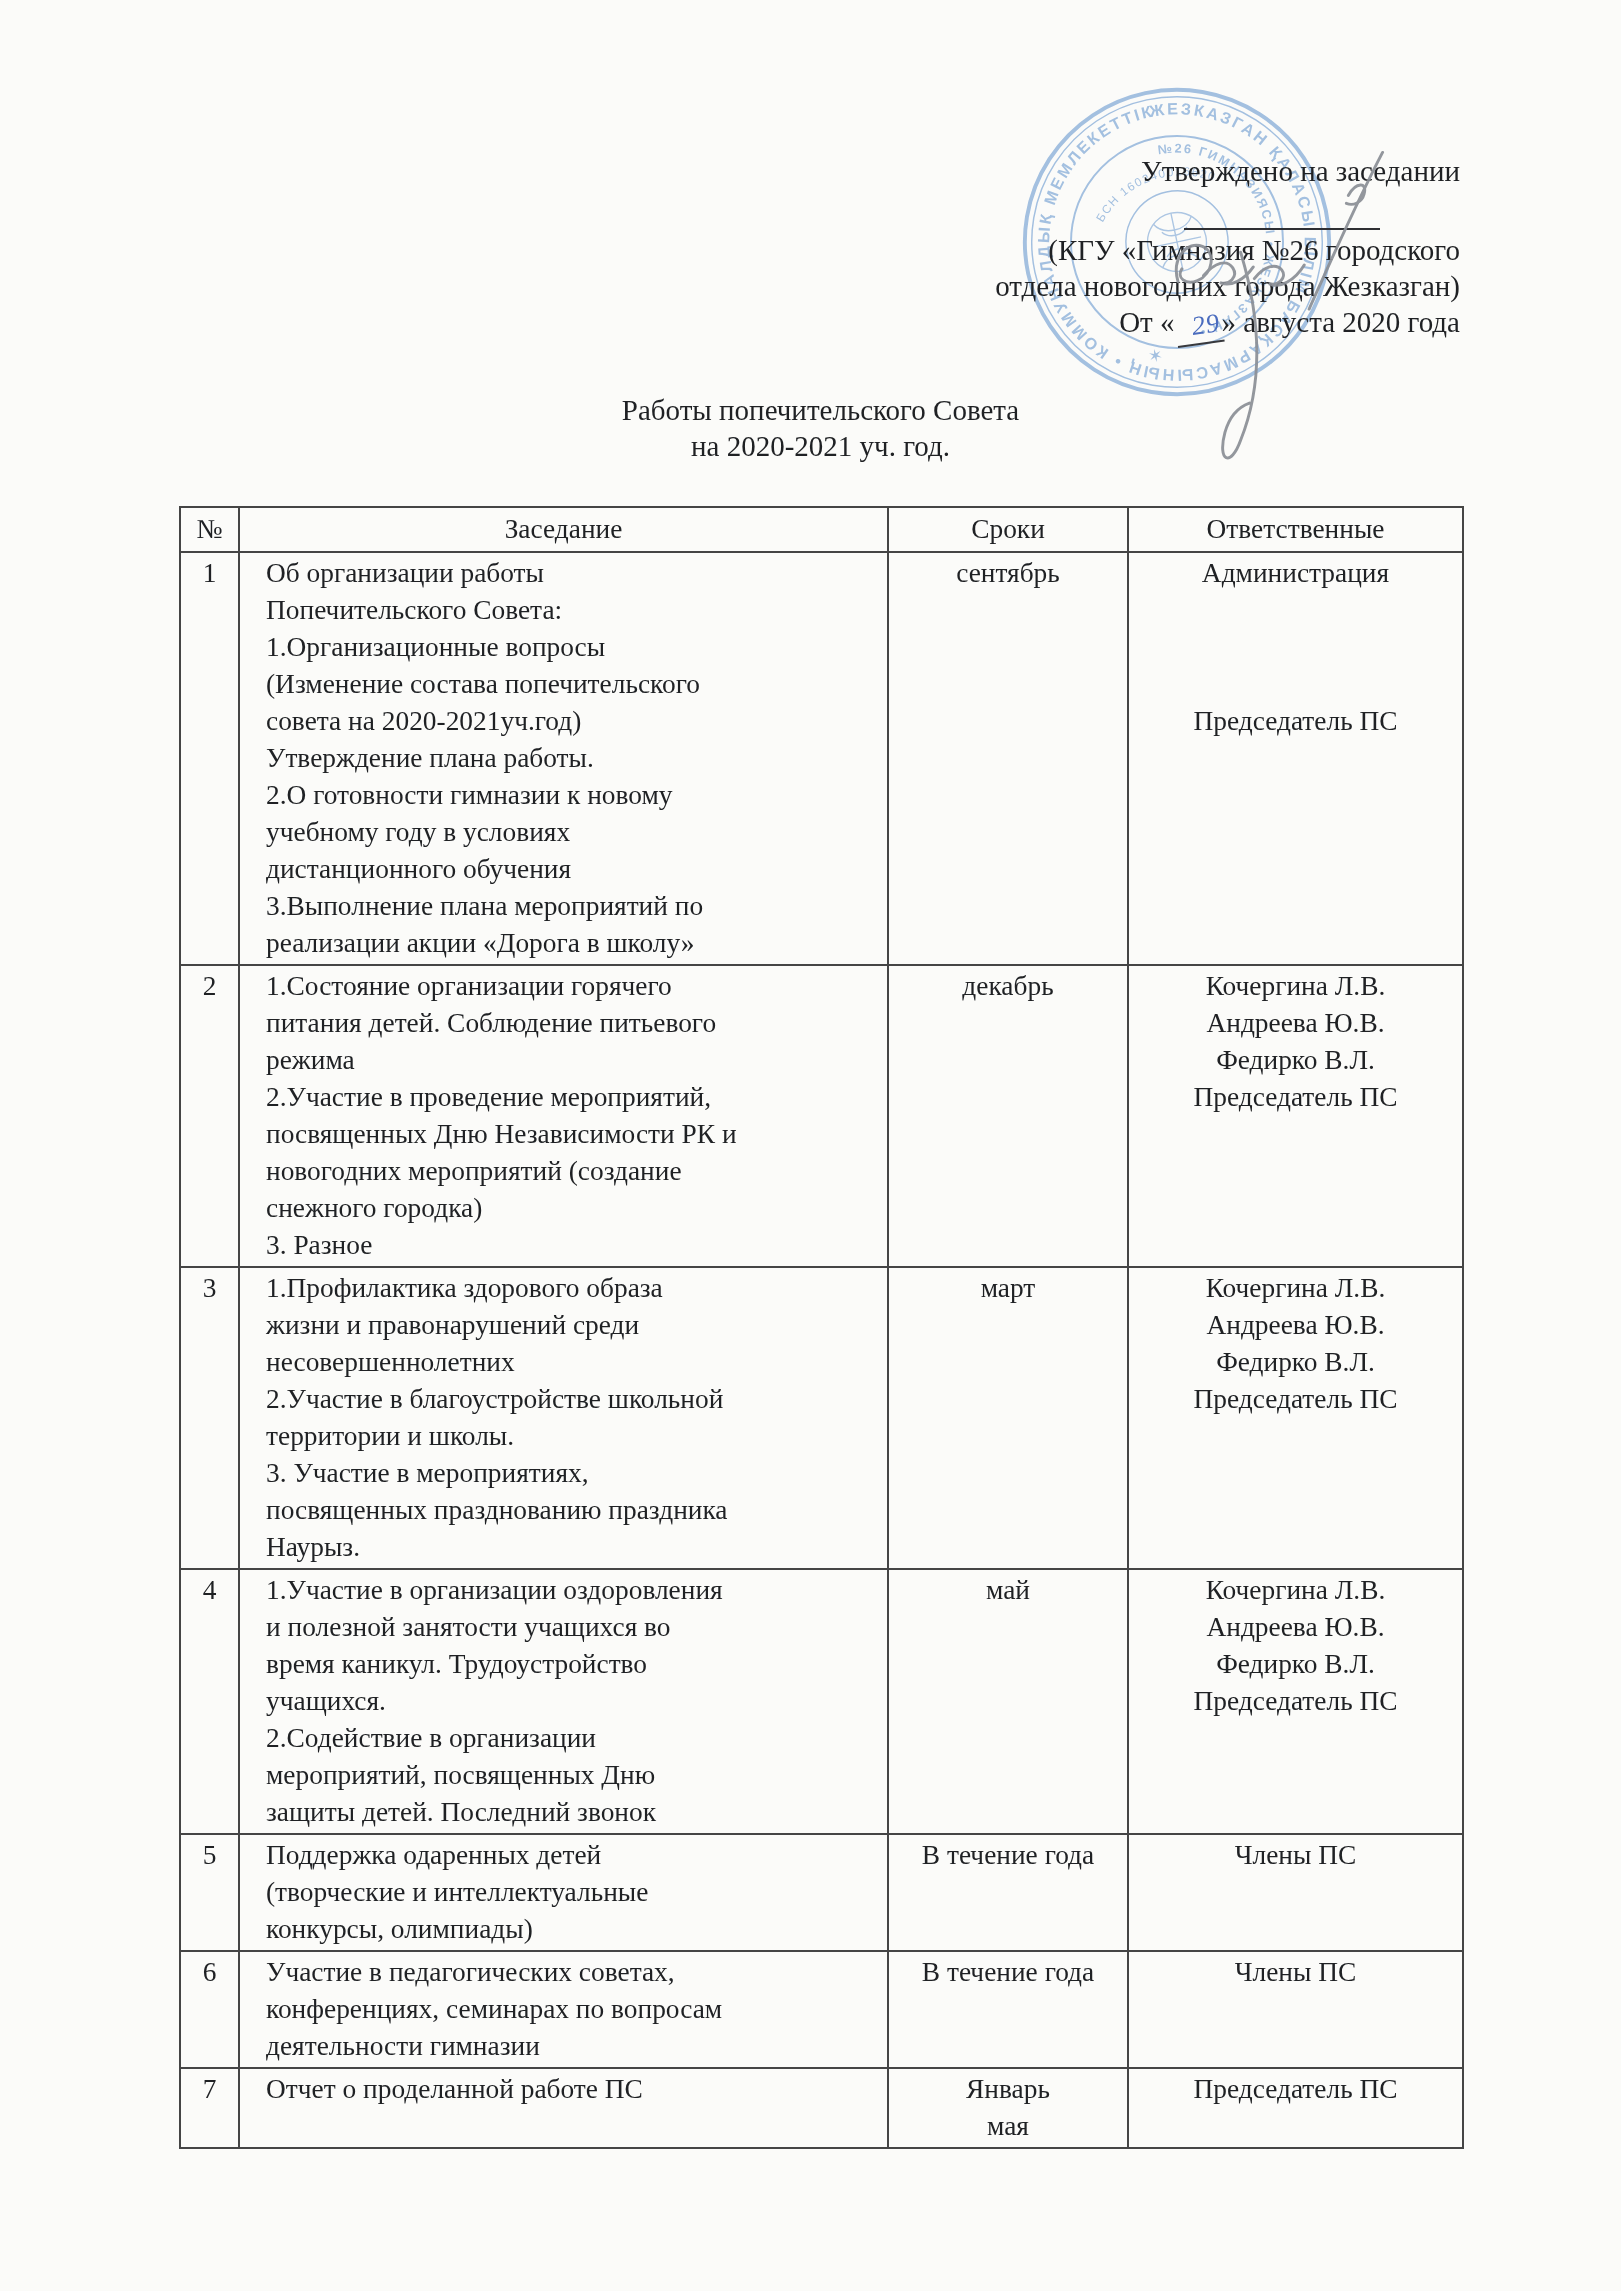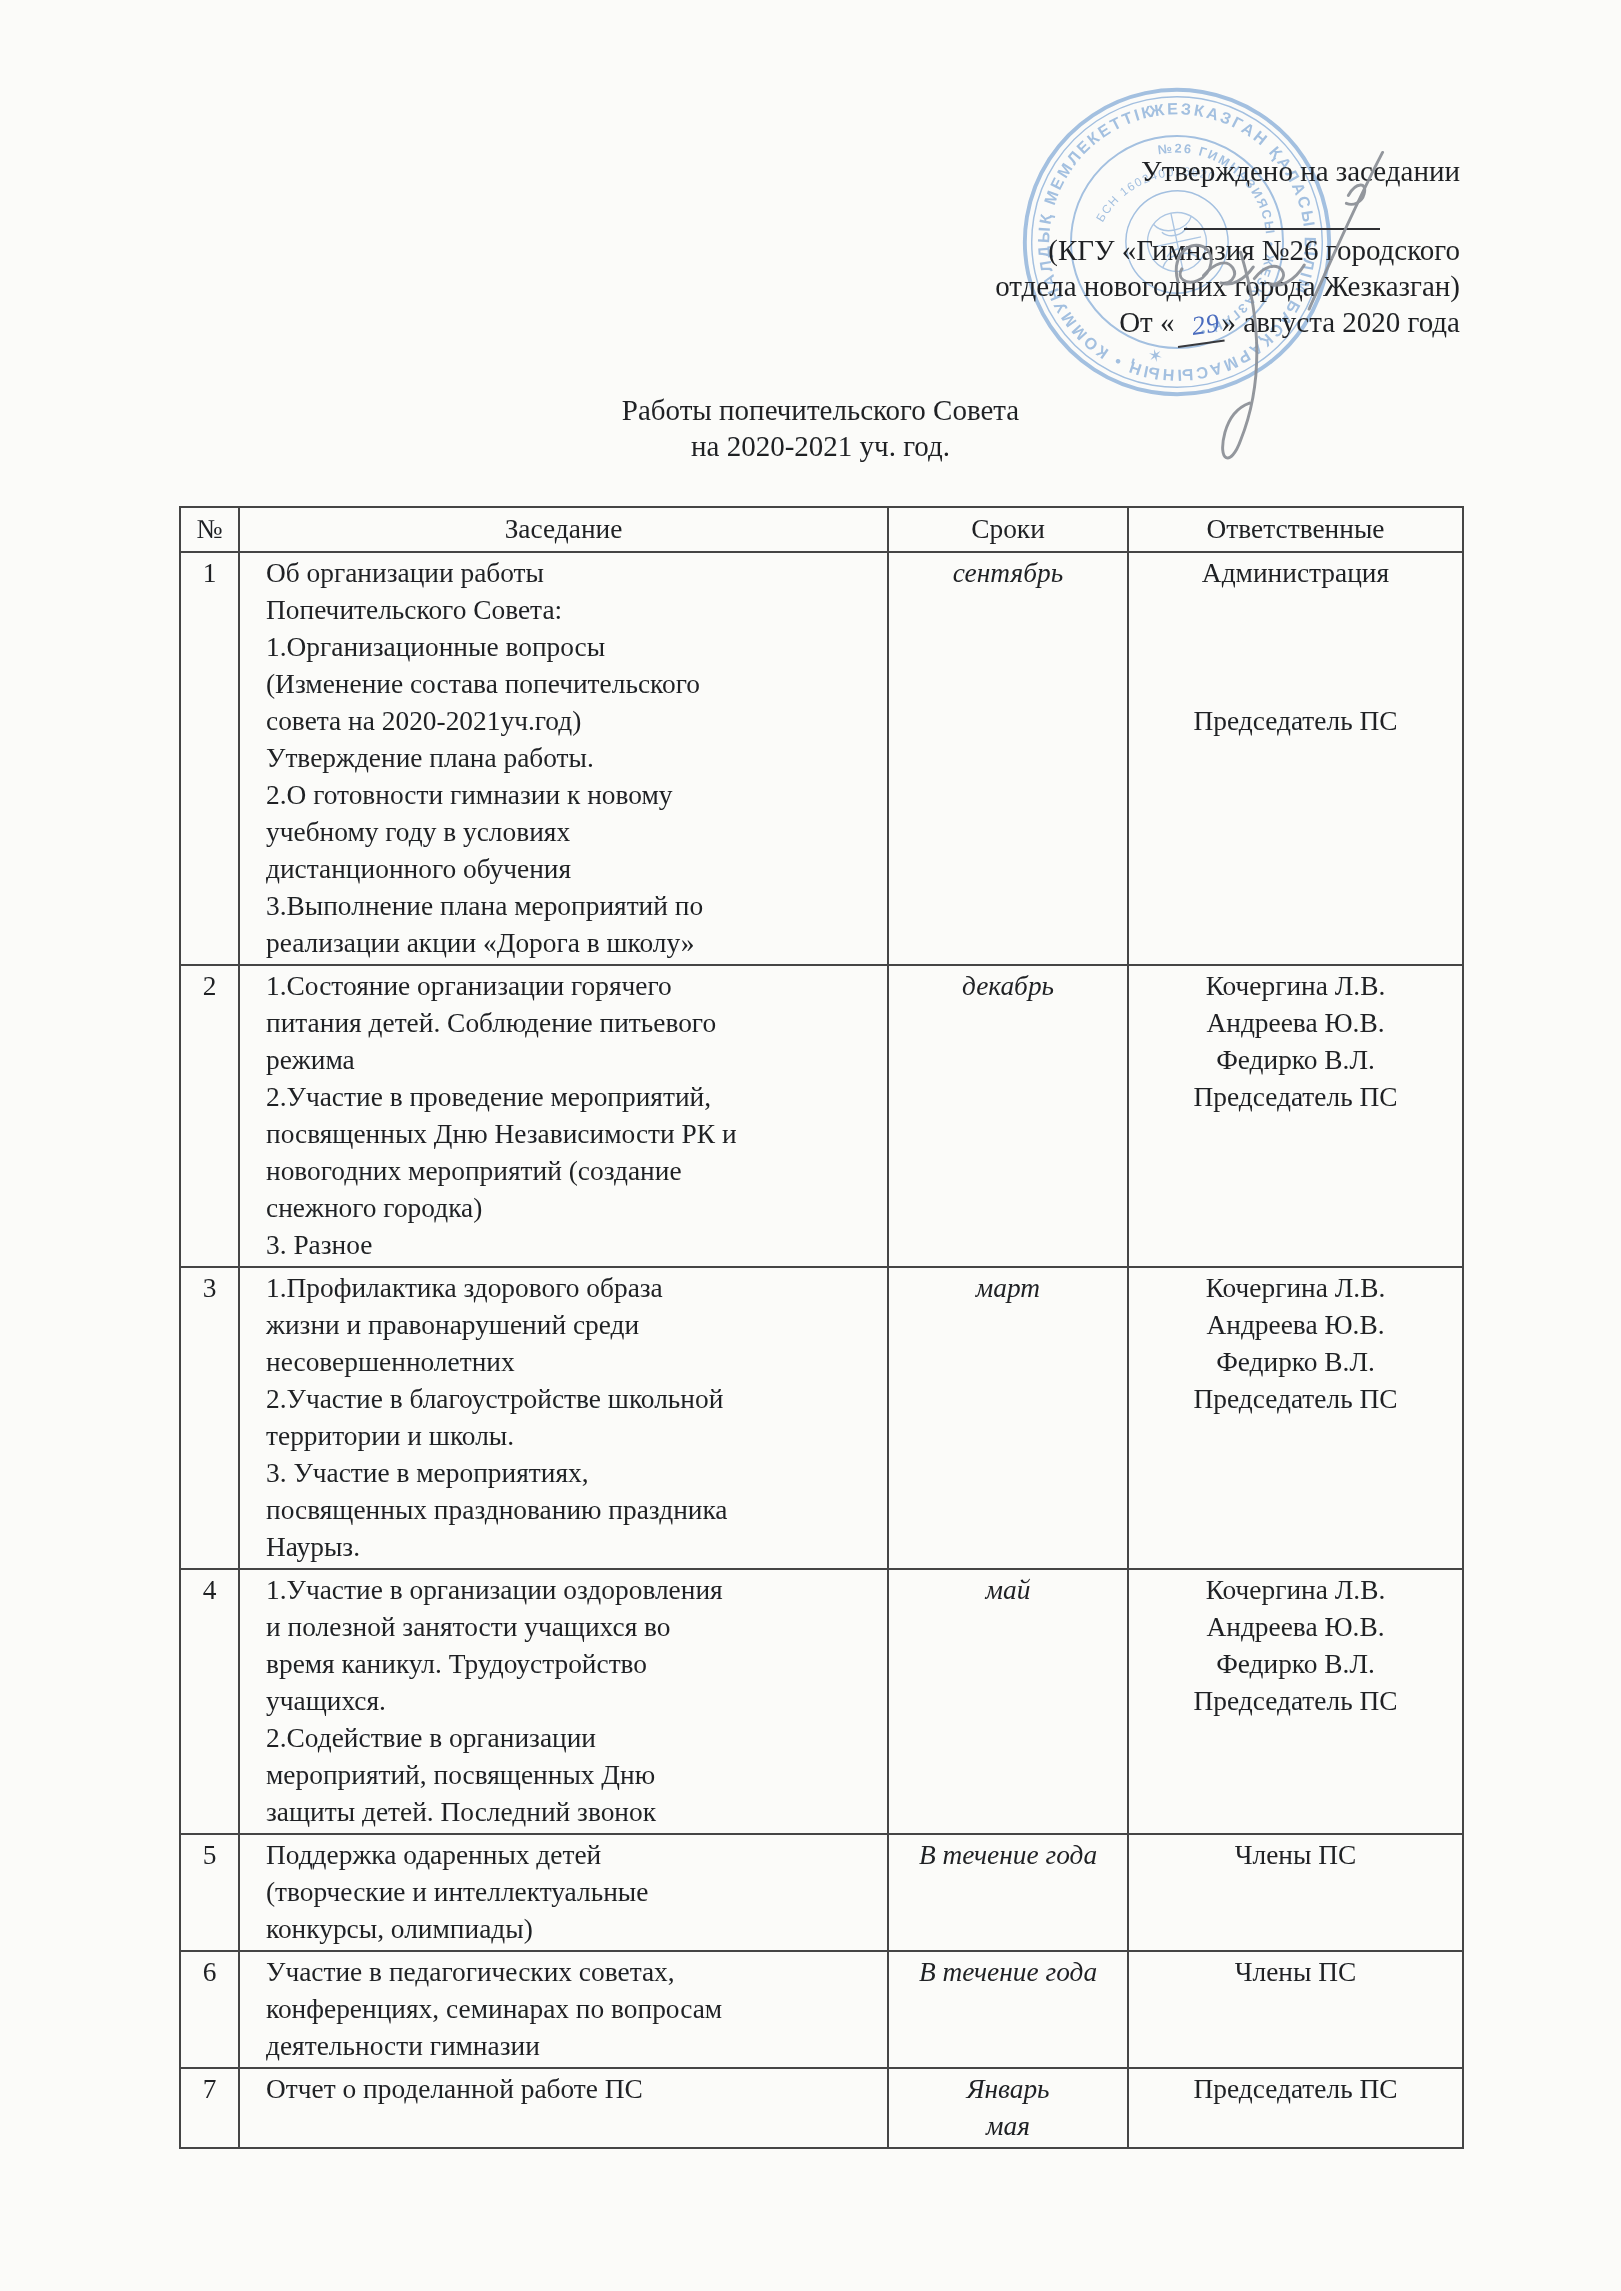--- a/index.html
+++ b/index.html
@@ -87,21 +87,21 @@
     line-height:37px;
   }
   .plan-table th{
     font-weight:normal;
     text-align:center;
     line-height:41px;
     padding:1px 3.9px;
   }
   td.c-num{text-align:center;}
   td.c-topic{padding-left:26px;padding-right:7.8px;white-space:pre-line;}
-  td.c-term{text-align:center;white-space:pre-line;font-style:italic;}
+  td.c-term{text-align:center;white-space:pre-line;}
   td.c-resp{text-align:center;white-space:pre-line;}
 </style>
 </head>
 <body>
 
 <div class="page">
 
   <svg class="stamp" viewBox="0 0 326 326" aria-hidden="true">
     <defs>
       <path id="ringPath" d="M163,33 a130,130 0 1,1 -0.01,0 z" fill="none"></path>

